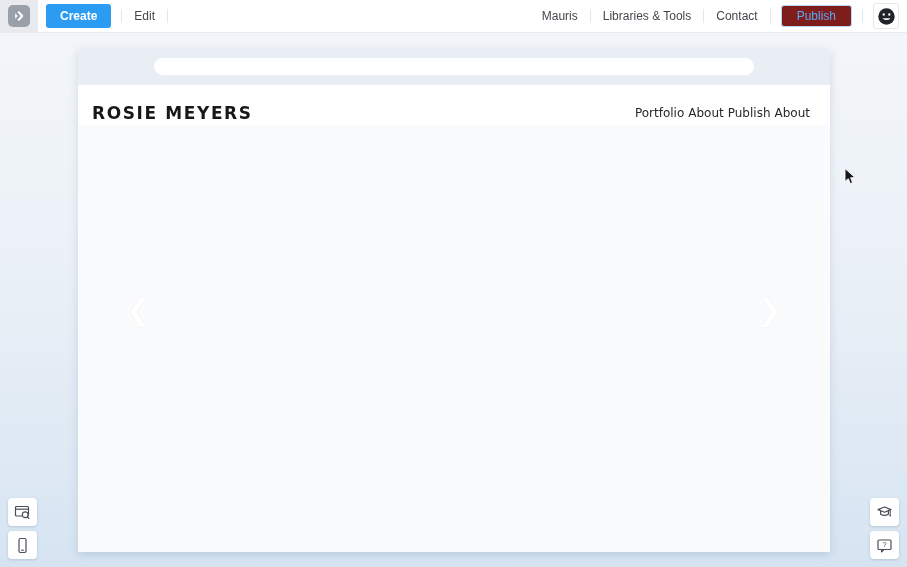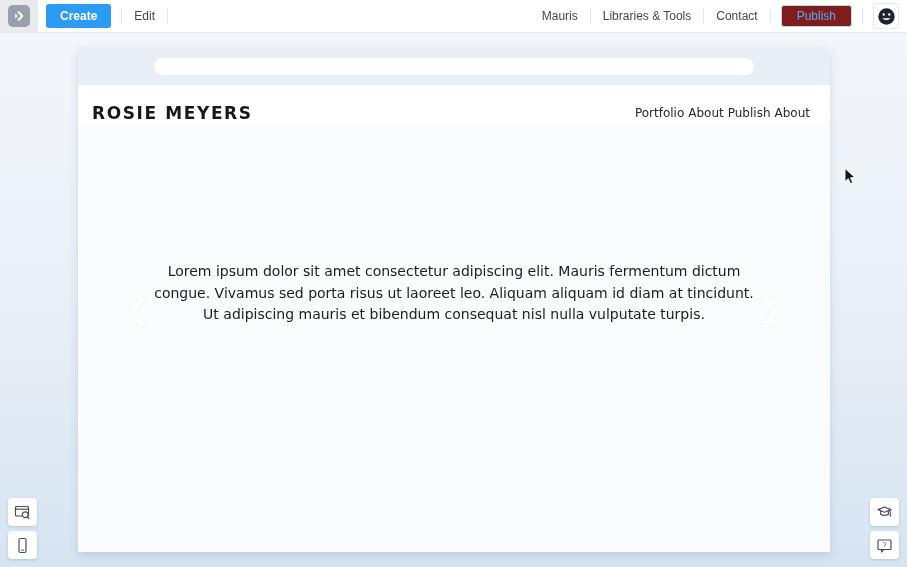--- a/index.html
+++ b/index.html
@@ -146,21 +146,20 @@
     <div class="site-nav">
       <span>Portfolio</span>
       <span>About</span>
       <span>Publish</span>
       <span>About</span>
     </div>
   </div>
 
   <div class="site-body">
     <div class="slide-arrow prev">❮</div>
-    <p class="site-paragraph">Lorem ipsum dolor sit amet consectetur adipiscing elit. Mauris fermentum dictum congue. Vivamus sed porta risus ut laoreet leo. Aliquam aliquam id diam at tincidunt. Ut adipiscing mauris et bibendum consequat nisl nulla vulputate turpis.</p>
     <div class="slide-arrow next">❯</div>
   </div>
 </div>
 
 <div class="float-btn" id="fb-preview">
   <svg width="17" height="17" viewBox="0 0 17 17">
     <rect x="1.5" y="2.5" width="13" height="9.5" rx="1" fill="none" stroke="#4a4f57" stroke-width="1.2"></rect>
     <line x1="1.5" y1="5.2" x2="14.5" y2="5.2" stroke="#4a4f57" stroke-width="1.2"></line>
     <circle cx="11.2" cy="10.8" r="2.9" fill="#ffffff" stroke="#4a4f57" stroke-width="1.2"></circle>
     <line x1="13.3" y1="12.9" x2="15.2" y2="14.8" stroke="#4a4f57" stroke-width="1.3"></line>

